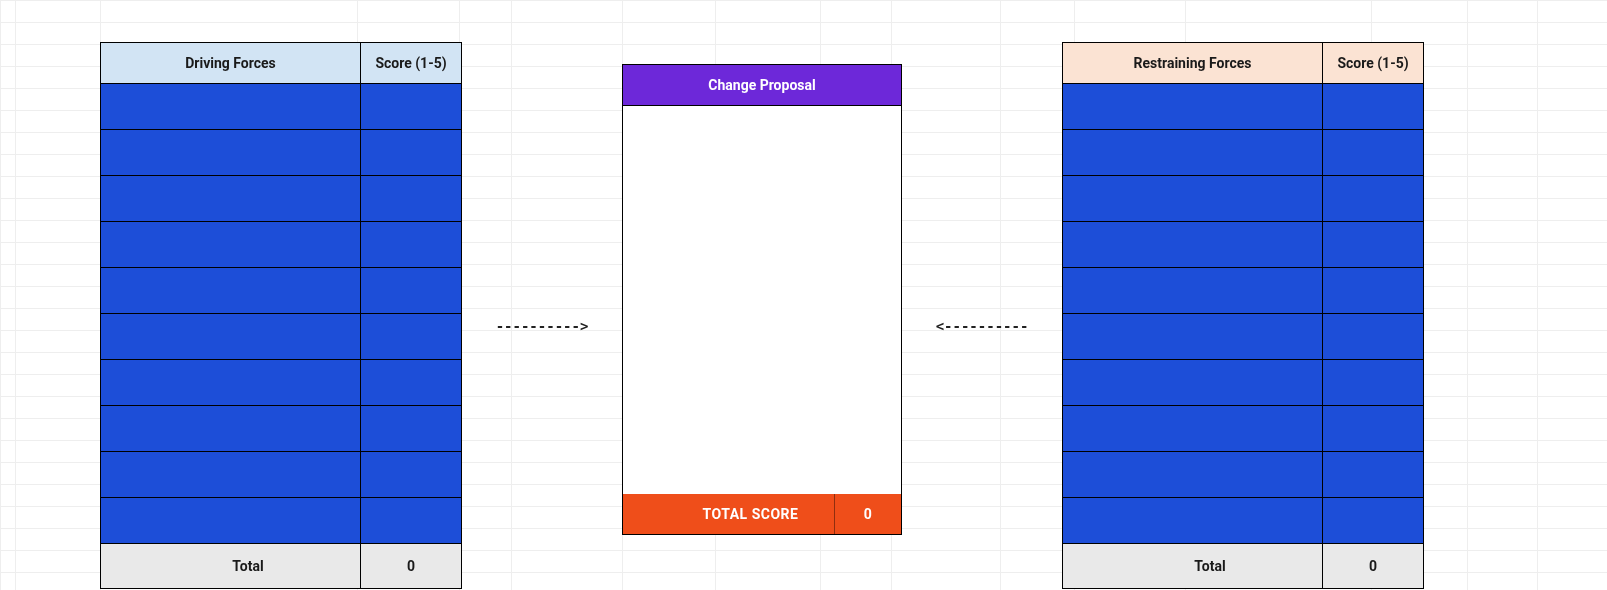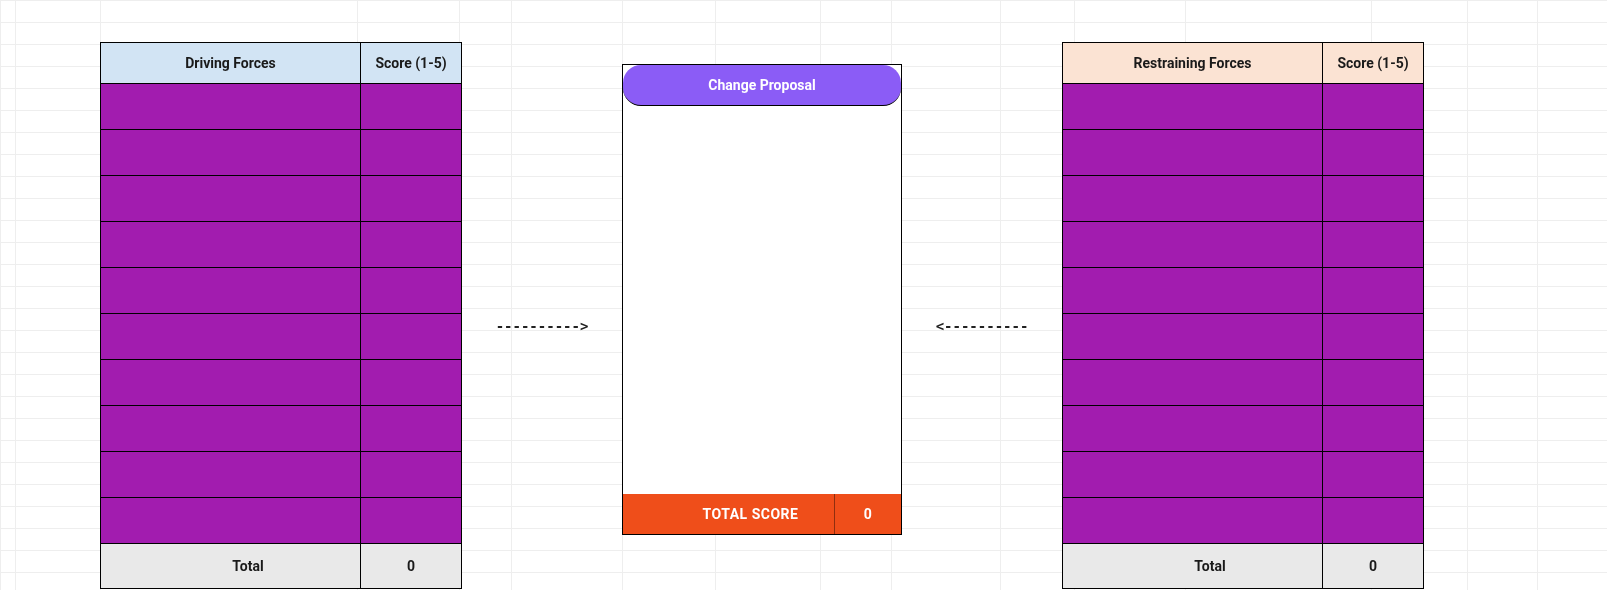--- a/index.html
+++ b/index.html
@@ -42,21 +42,21 @@
     align-items: stretch;
     padding-top: 42px;
     padding-left: 100px;
     box-sizing: border-box;
   }
 
   
   .forces {
     width: 362px;
     border: 1px solid #000;
-    background: #a21caf;
+    background: #1d4ed8;
     box-sizing: border-box;
   }
   .forces .hdr {
     display: flex;
     height: 40px;
     font-weight: 700;
     border-bottom: 1px solid #000;
   }
   .forces .hdr .name {
     flex: 1;
@@ -130,28 +130,27 @@
   .center {
     width: 280px;
     border: 1px solid #000;
     background: #fff;
     box-sizing: border-box;
     display: flex;
     flex-direction: column;
   }
   .center .hdr {
     height: 40px;
-    background: #8b5cf6;
+    background: #6d28d9;
     color: #fff;
     font-weight: 700;
     display: flex;
     align-items: center;
     justify-content: center;
     border-bottom: 1px solid #000;
-    border-radius: 18px;
   }
   .center .body {
     height: 388px;
     background: #fff;
   }
   .center .total {
     display: flex;
     height: 40px;
     background: #ef4e1a;
     color: #fff;

